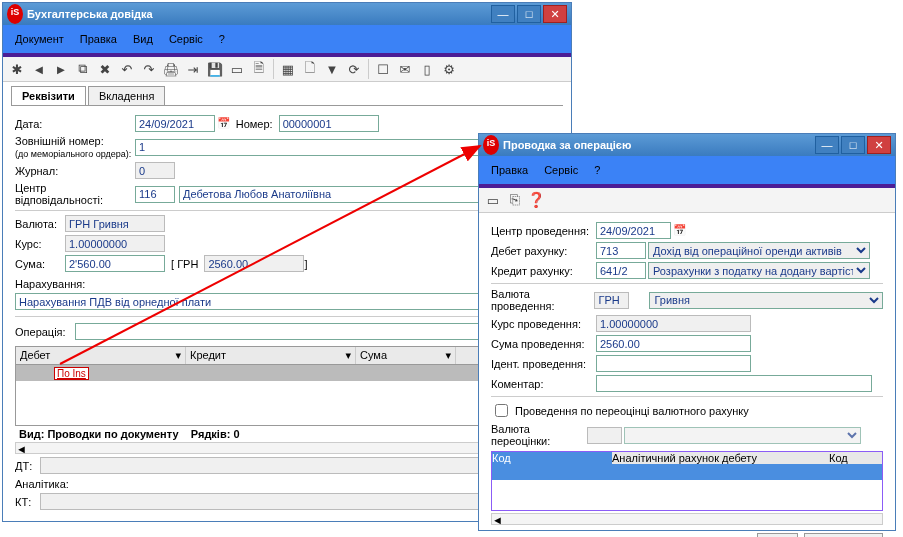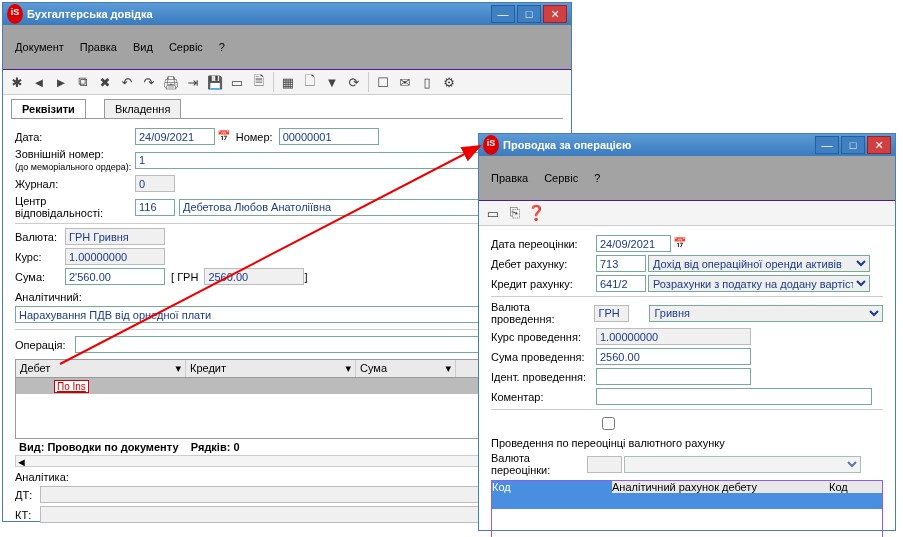--- a/index.html
+++ b/index.html
@@ -3,43 +3,43 @@
 <meta charset="utf-8">
 <style>
   * { box-sizing: border-box; font-family: Tahoma, Arial, sans-serif; font-size: 11px; }
   body { margin: 0; background: #fff; width: 903px; height: 537px; position: relative; overflow: hidden; }
   .window { position: absolute; border: 1px solid #4a7db8; background: #fff; }
   .titlebar { background: linear-gradient(#5c9bd6, #3a7bbf); color: #fff; height: 22px; display: flex; align-items: center; padding: 0 4px; }
   .titlebar .icon { width: 16px; height: 20px; background: #d00; border-radius: 50%; display: inline-block; margin-right: 4px; font-size: 9px; color: #fff; text-align: center; line-height: 16px; font-weight: bold; }
   .titlebar .title { flex: 1; font-weight: bold; }
   .titlebar .winbtn { width: 24px; height: 18px; margin-left: 2px; background: #4080c0; color: #fff; text-align: center; line-height: 16px; cursor: pointer; border: 1px solid #2060a0; }
   .titlebar .closebtn { background: #d04040; border-color: #a02020; }
-  .menubar { display: flex; background: #a3a3a3; border-bottom: 1px solid #4c1d95; padding: 14px 4px; }
+  .menubar { display: flex; background: #3b82f6; border-bottom: 4px solid #4c1d95; padding: 6px 4px; }
   .menubar .menuitem { padding: 2px 8px; cursor: pointer; }
   .toolbar { display: flex; background: #f4f4f4; border-bottom: 1px solid #ccc; padding: 2px 4px; gap: 2px; }
   .tbtn { width: 20px; height: 20px; border: 0; background: transparent; text-align: center; cursor: pointer; font-size: 13px; color: #444; display: inline-flex; align-items: center; justify-content: center; }
   .tbtn.sep { border-left: 1px solid #ccc; margin: 0 2px; width: 1px; }
   .tabs { display: flex; border-bottom: 1px solid #999; margin: 4px 8px 0 8px; }
-  .tab { padding: 3px 10px; border: 1px solid #999; border-bottom: none; background: #f0f0f0; cursor: pointer; margin-right: 18px; }
+  .tab { padding: 3px 10px; border: 1px solid #999; border-bottom: none; background: #f0f0f0; cursor: pointer; margin-right: 2px; }
   .tab.active { background: #fff; font-weight: bold; }
   .body { padding: 6px 12px; }
   .row { display: flex; align-items: center; margin: 3px 0; }
   .lbl { width: 120px; color: #000; }
   .lbl2 { width: auto; margin: 0 6px; }
   input[type=text] { border: 1px solid #7a9; padding: 1px 3px; height: 17px; color: #1a3a8a; background: #fff; }
   input.ro { background: #f0f0f0; border-color: #bbb; }
   .grid { border: 1px solid #999; margin-top: 6px; background: #fff; }
   .grid .ghdr { display: flex; background: #eaeaea; border-bottom: 1px solid #999; }
   .grid .gh { padding: 2px 4px; border-right: 1px solid #ccc; font-weight: normal; }
   .grid .gbody { height: 60px; position: relative; }
   .status { font-weight: bold; padding: 2px 4px; }
   .arrow { position: absolute; pointer-events: none; }
   .ins { position: absolute; left: 38px; top: 2px; color: #c00; border: 1px solid #c00; padding: 0 2px; font-size: 10px; text-decoration: underline; background: #fff; }
   .btn { border: 1px solid #999; background: #f0f0f0; padding: 2px 12px; cursor: pointer; margin-left: 6px; }
-  .chk { display: inline-flex; align-items: center; gap: 4px; flex-direction: column; }
+  .chk { display: inline-flex; align-items: center; gap: 4px; }
   select.combo { border: 1px solid #7a9; height: 17px; color: #1a3a8a; }
   .grid2 { border: 1px solid #8b5cf6; height: 60px; position: relative; }
   .grid2 .ghdr { display: flex; background: #e8e8e8; }
   .grid2 .selrow { height: 16px; background: #4a8ee0; }
 </style>
 </head>
 <body>
 
 <div class="window" style="left:2px; top:2px; width:570px; height:520px;">
   <div class="titlebar">
@@ -118,21 +118,21 @@
       <input type="text" class="ro" style="width: 100px;" value="1.00000000">
     </div>
     <div class="row">
       <span class="lbl" style="width:50px">Сума:</span>
       <input type="text" style="width: 100px;" value="2'560.00">
       <span class="lbl2">[ <span>ГРН</span></span>
       <input type="text" class="ro" style="width: 100px;" value="2560.00">
       <span> ]</span>
     </div>
     <div class="row" style="margin-top:6px">
-      <span class="lbl" style="width:80px">Аналітичний:</span>
+      <span class="lbl" style="width:80px">Нарахування:</span>
     </div>
     <input type="text" style="width: 540px;" value="Нарахування ПДВ від орнедної плати">
     <div style="border-top:1px solid #ccc;margin:6px 0"></div>
     <div class="row">
       <span class="lbl" style="width:60px">Операція:</span>
       <input type="text" style="width: 478px;">
     </div>
     <div class="grid">
       <div class="ghdr">
         <div class="gh" style="width:170px"><span>Дебет</span> <span style="float:right">▾</span></div>
@@ -141,26 +141,26 @@
       </div>
       <div class="gbody" style="position:relative">
         <div style="height:16px;background:#bbb"></div>
         <span class="ins">По Ins</span>
       </div>
     </div>
     <div class="status">
       <span>Вид: Проводки по документу</span>&nbsp;&nbsp;&nbsp;&nbsp;<span>Рядків: 0</span>
     </div>
     <div style="border:1px solid #ccc;height:12px;background:#f4f4f4">◄</div>
+    <div class="row">
+      <span class="lbl" style="width:25px">ДТ:</span>
+      <input type="text" class="ro" style="width: 515px;">
+    </div>
     <div class="row" style="margin-top:4px">
       <span class="lbl" style="width:60px">Аналітика:</span>
-    </div>
-    <div class="row">
-      <span class="lbl" style="width:25px">ДТ:</span>
-      <input type="text" class="ro" style="width: 515px;">
     </div>
     <div class="row">
       <span class="lbl" style="width:25px">КТ:</span>
       <input type="text" class="ro" style="width: 515px;">
     </div>
   </div>
 </div>
 
 <div class="window" style="left:478px; top:133px; width:418px; height:398px;">
   <div class="titlebar">
@@ -175,21 +175,21 @@
     <span class="menuitem">Сервіс</span>
     <span class="menuitem">?</span>
   </div>
   <div class="toolbar">
     <span class="tbtn">▭</span>
     <span class="tbtn">⎘</span>
     <span class="tbtn" style="font-size:15px">❓</span>
   </div>
   <div class="body">
     <div class="row">
-      <span class="lbl" style="width:105px">Дата переоцінки:</span>
+      <span class="lbl" style="width:105px">Центр проведення:</span>
       <input type="text" style="width: 75px;" value="24/09/2021">
       <span style="margin-left:2px;cursor:pointer">📅</span>
     </div>
     <div class="row">
       <span class="lbl" style="width:105px">Дебет рахунку:</span>
       <input type="text" style="width: 50px;" value="713">
       <select class="combo" style="width:222px;margin-left:2px"><option>Дохід від операційної оренди активів</option></select>
     </div>
     <div class="row">
       <span class="lbl" style="width:105px">Кредит рахунку:</span>

